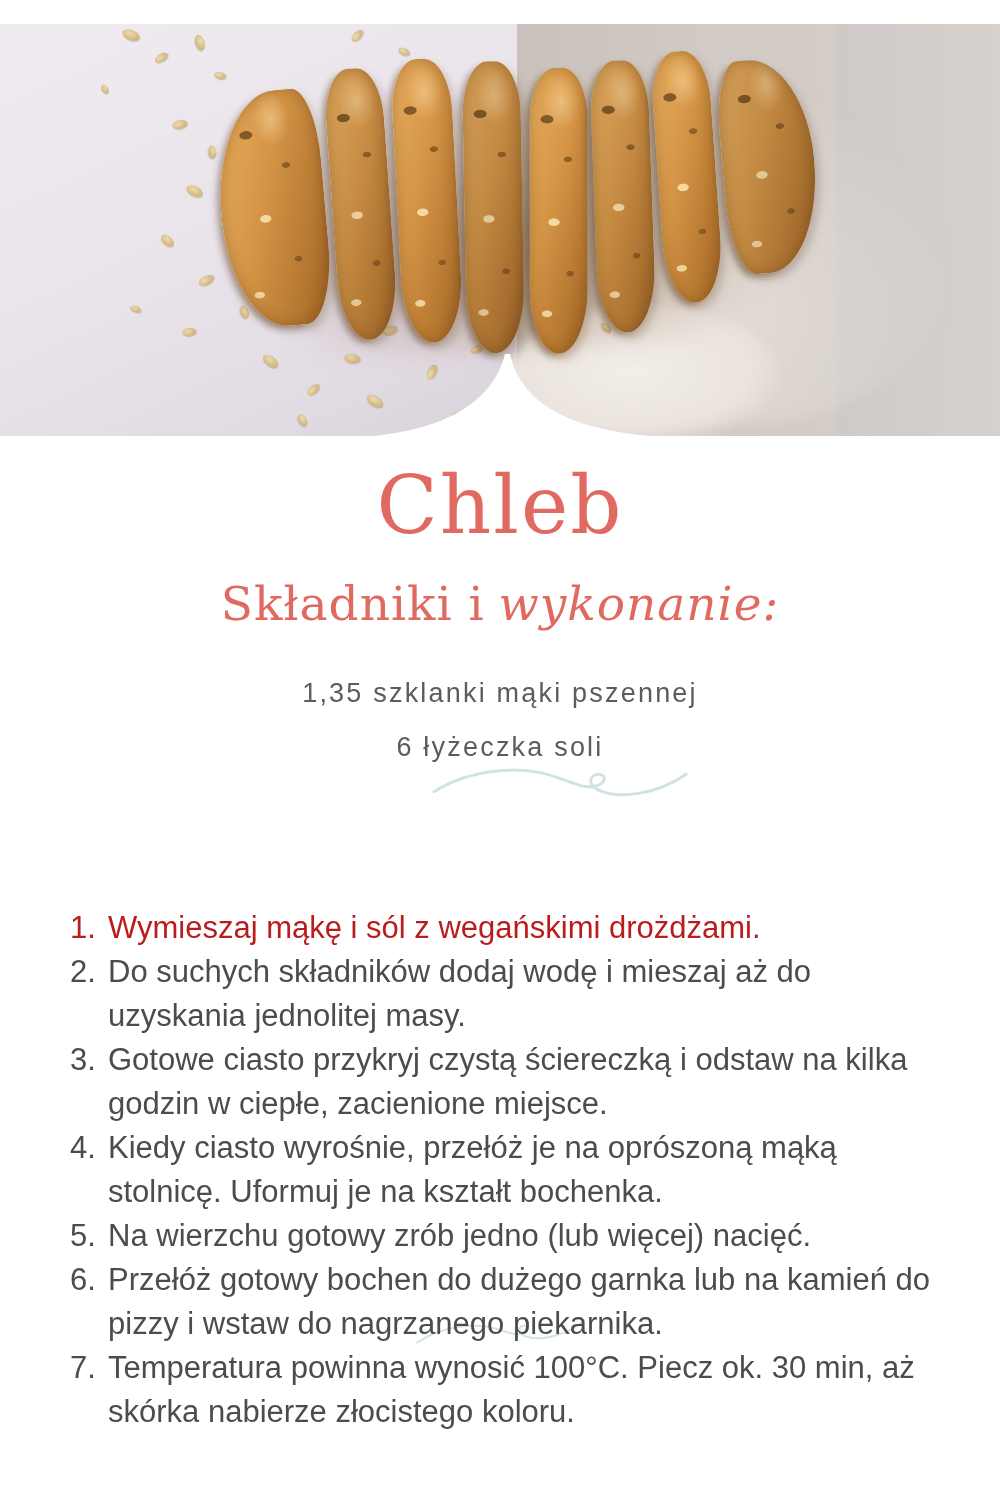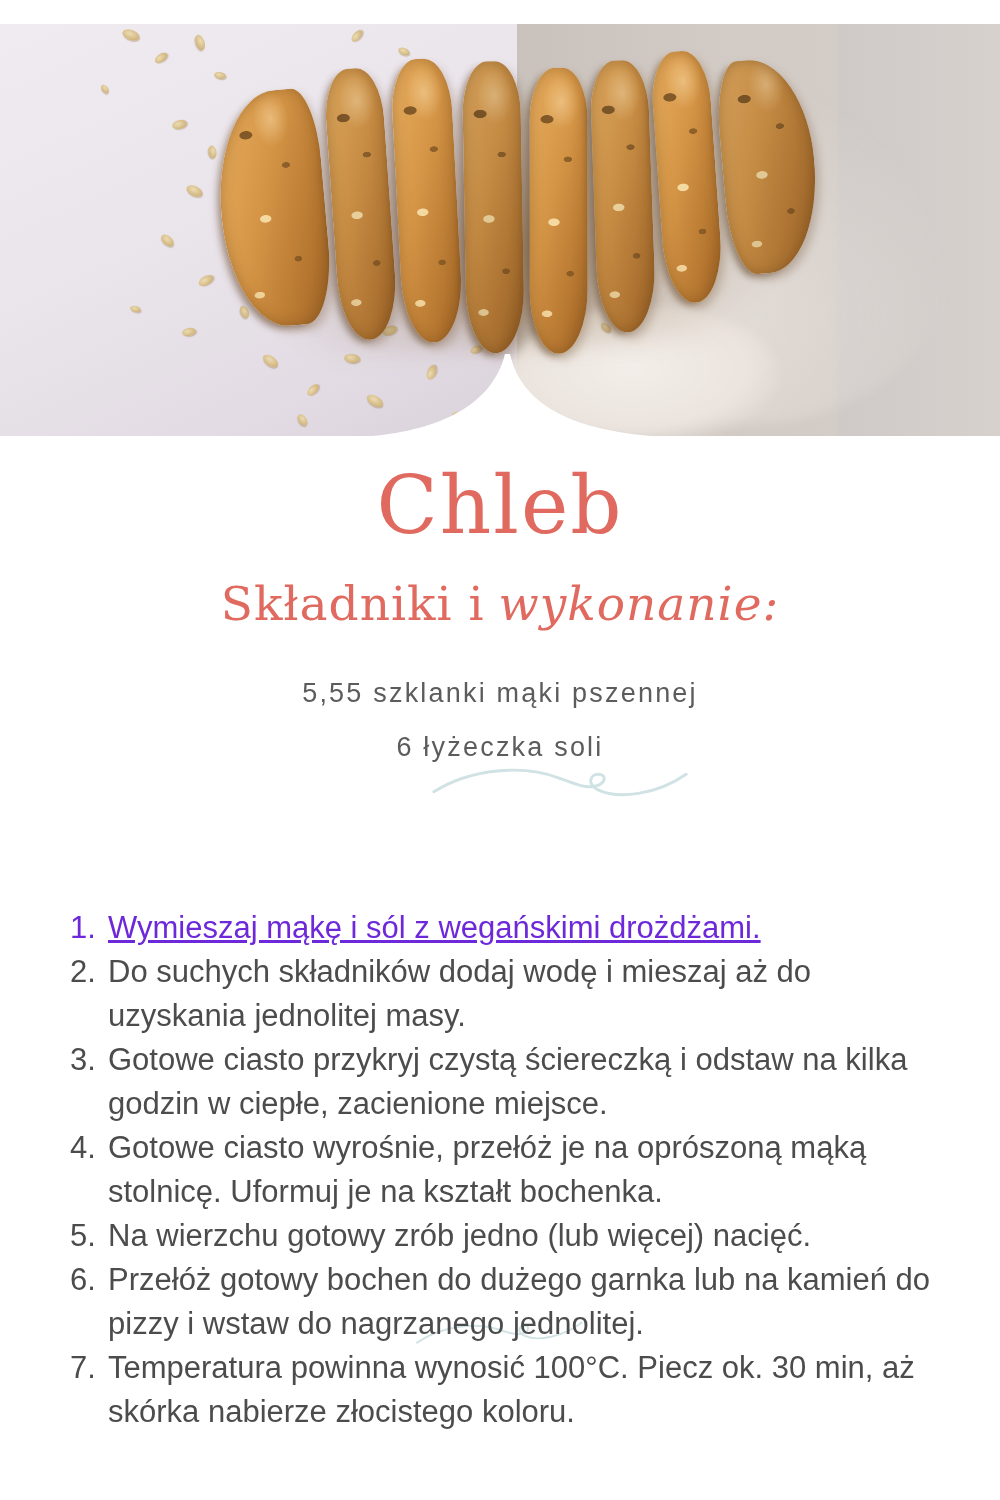--- a/index.html
+++ b/index.html
@@ -128,36 +128,36 @@
   </div>
 
   <h1 class="title" style="color: rgb(224, 106, 95);">Chleb</h1>
   <h2 class="subtitle" style="color: rgb(224, 106, 95);"><span>Składniki i</span><span class="it">wykonanie:</span></h2>
 
   <svg class="flourish f1" viewBox="0 0 268 40">
     <path d="M4 30 C42 6 96 2 132 16 C148 22 160 27 170 24 C180 21 181 12 172 12 C164 12 160 22 172 28 C192 38 232 33 262 12" fill="none" stroke="#cbdfe2" stroke-width="3" stroke-linecap="round"></path>
   </svg>
 
   <ul class="ingredients">
-      <li style="color: rgb(92, 92, 92);">5,55 szklanki mąki pszennej</li>
+      <li style="color: rgb(92, 92, 92);">1,35 szklanki mąki pszennej</li>
       <li style="color: rgb(92, 92, 92);">6 łyżeczka soli</li>
     </ul>
 
   <svg class="flourish f2" viewBox="0 0 268 40">
     <path d="M4 30 C42 6 96 2 132 16 C148 22 160 27 170 24 C180 21 181 12 172 12 C164 12 160 22 172 28 C192 38 232 33 262 12" fill="none" stroke="#cbdfe2" stroke-width="3" stroke-linecap="round"></path>
   </svg>
 
   <ol class="steps">
-      <li style="color: #6d28d9; text-decoration: underline;">Wymieszaj mąkę i sól z wegańskimi drożdżami.</li>
+      <li style="color: #b91c1c;">Wymieszaj mąkę i sól z wegańskimi drożdżami.</li>
       <li style="color: rgb(76, 76, 76);">Do suchych składników dodaj wodę i mieszaj aż do
 uzyskania jednolitej masy.</li>
       <li style="color: rgb(76, 76, 76);">Gotowe ciasto przykryj czystą ściereczką i odstaw na kilka
 godzin w ciepłe, zacienione miejsce.</li>
-      <li style="color: rgb(76, 76, 76);">Gotowe ciasto wyrośnie, przełóż je na oprószoną mąką
+      <li style="color: rgb(76, 76, 76);">Kiedy ciasto wyrośnie, przełóż je na oprószoną mąką
 stolnicę. Uformuj je na kształt bochenka.</li>
       <li style="color: rgb(76, 76, 76);">Na wierzchu gotowy zrób jedno (lub więcej) nacięć.</li>
       <li style="color: rgb(76, 76, 76);">Przełóż gotowy bochen do dużego garnka lub na kamień do
-pizzy i wstaw do nagrzanego jednolitej.</li>
+pizzy i wstaw do nagrzanego piekarnika.</li>
       <li style="color: rgb(76, 76, 76);">Temperatura powinna wynosić 100°C. Piecz ok. 30 min, aż
 skórka nabierze złocistego koloru.</li>
     </ol>
 
 </div>
 
 </body></html>

